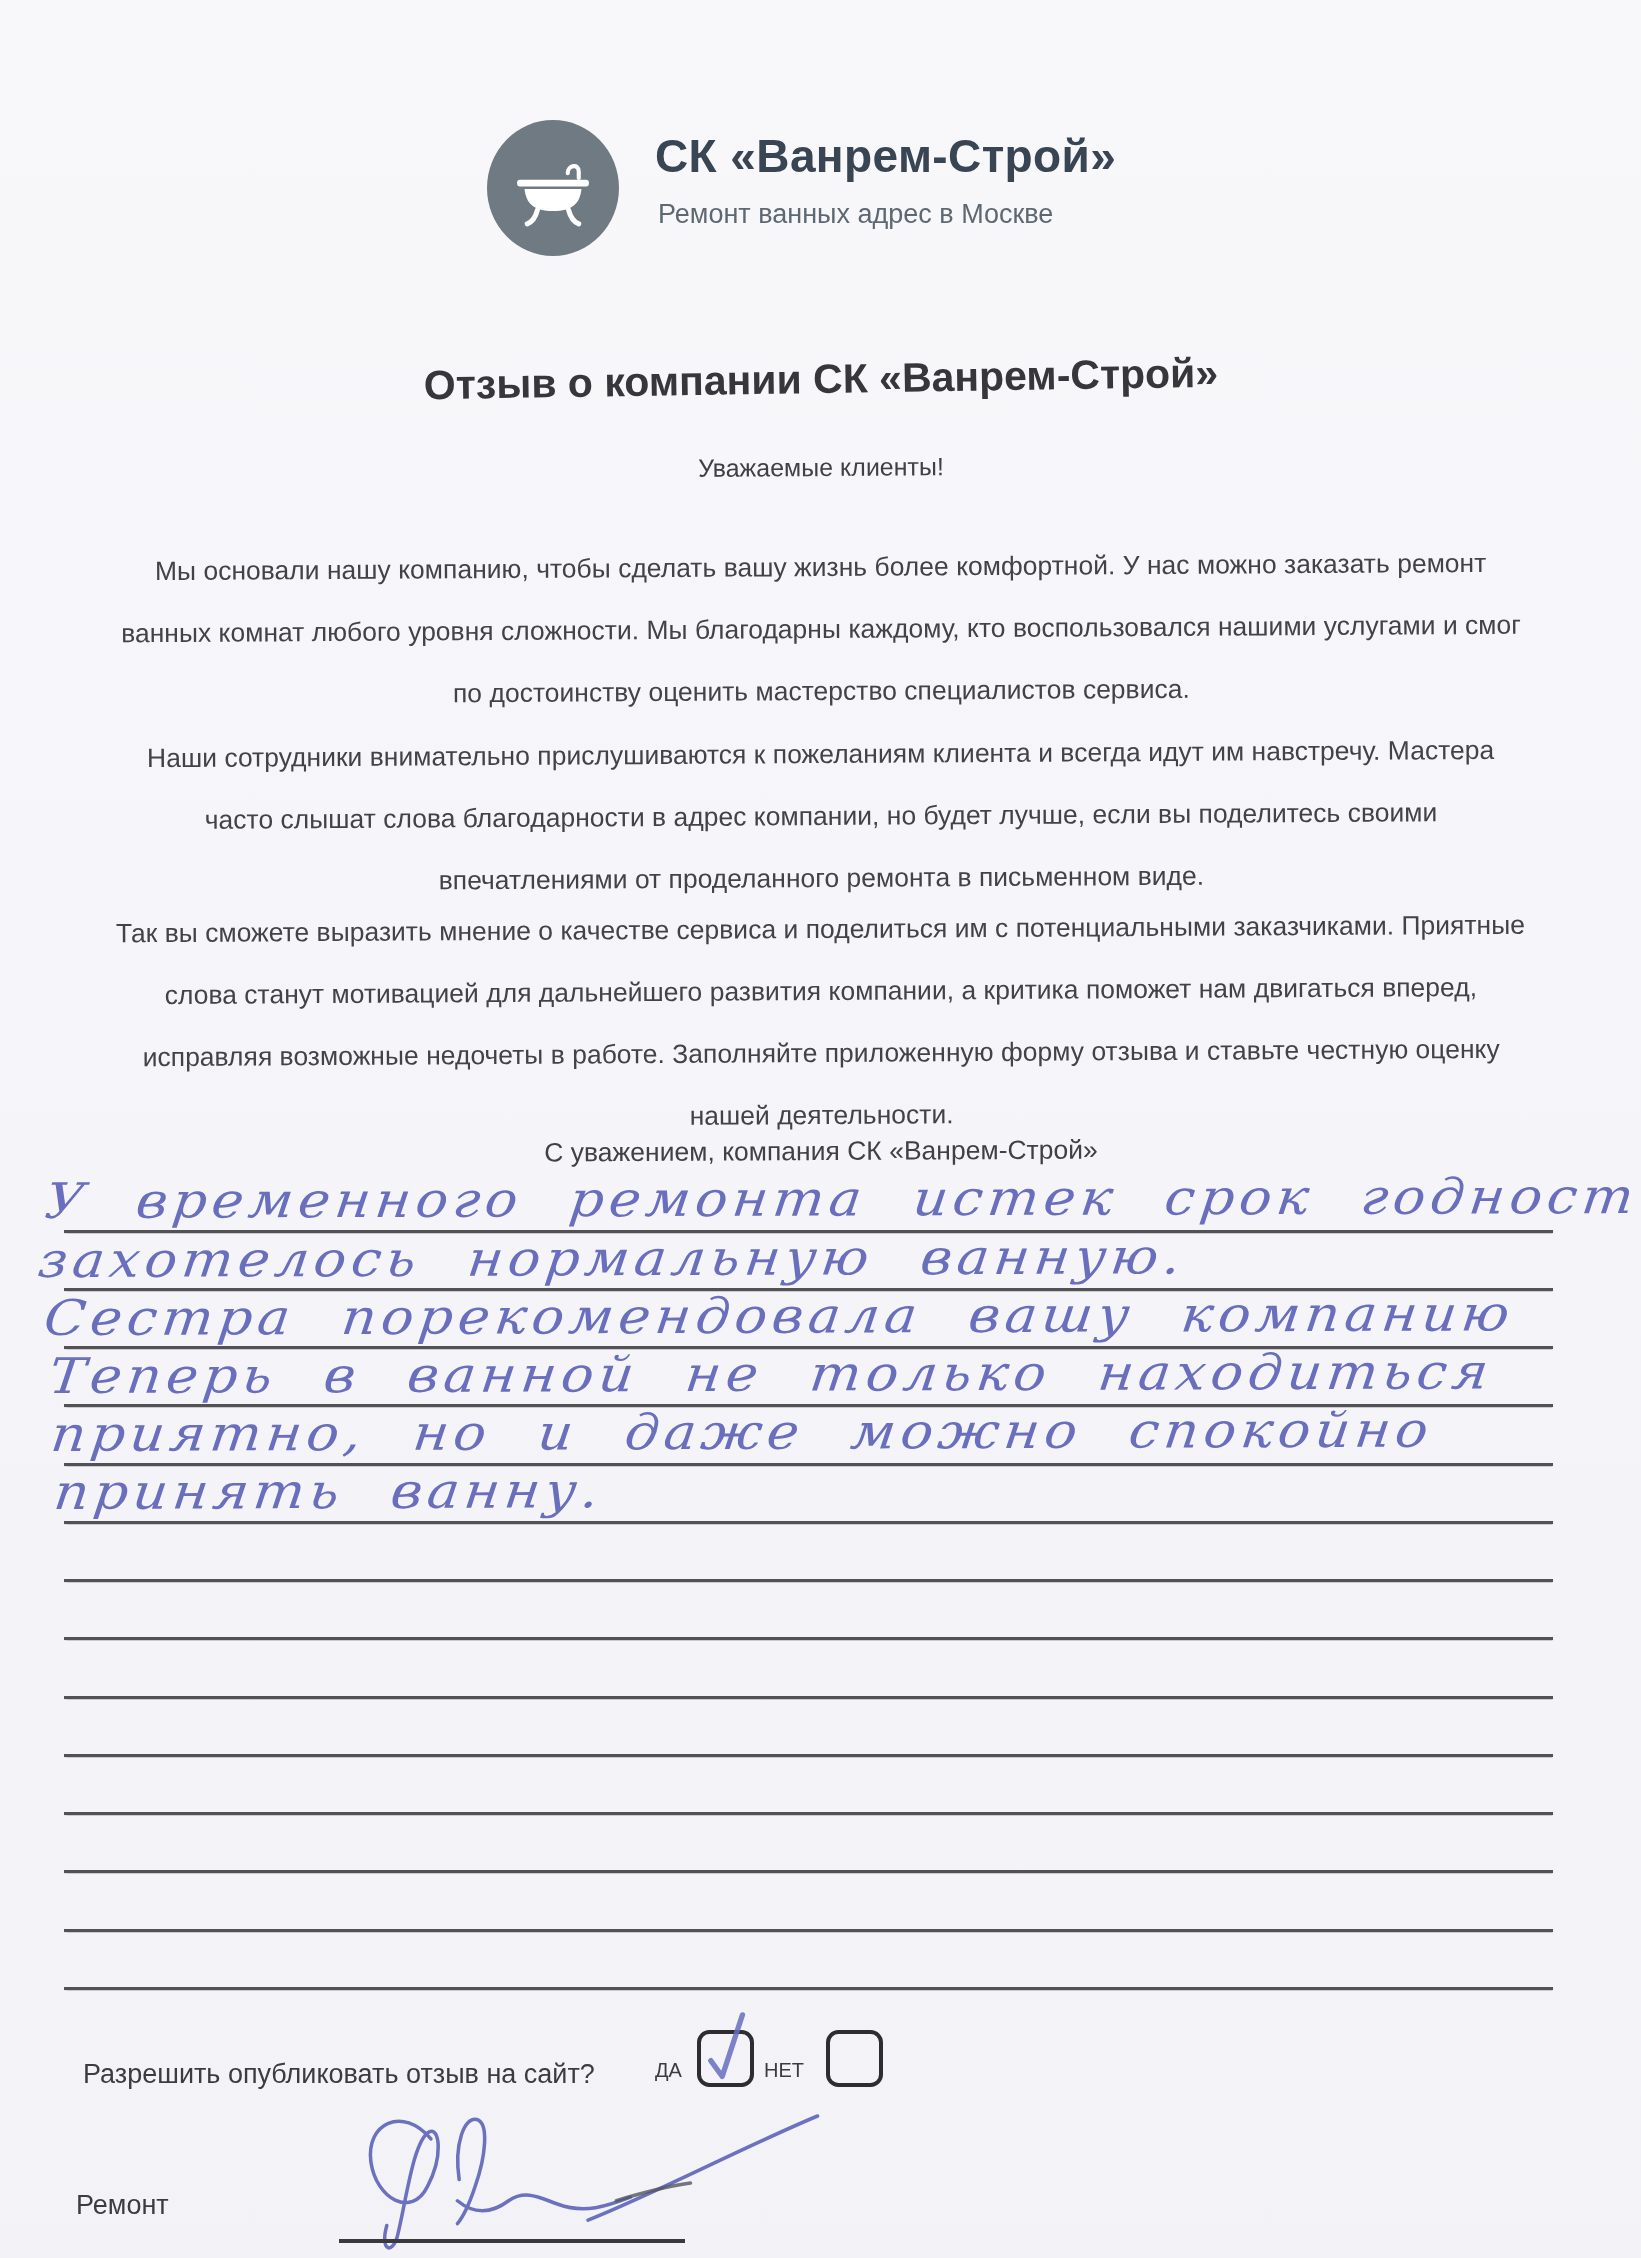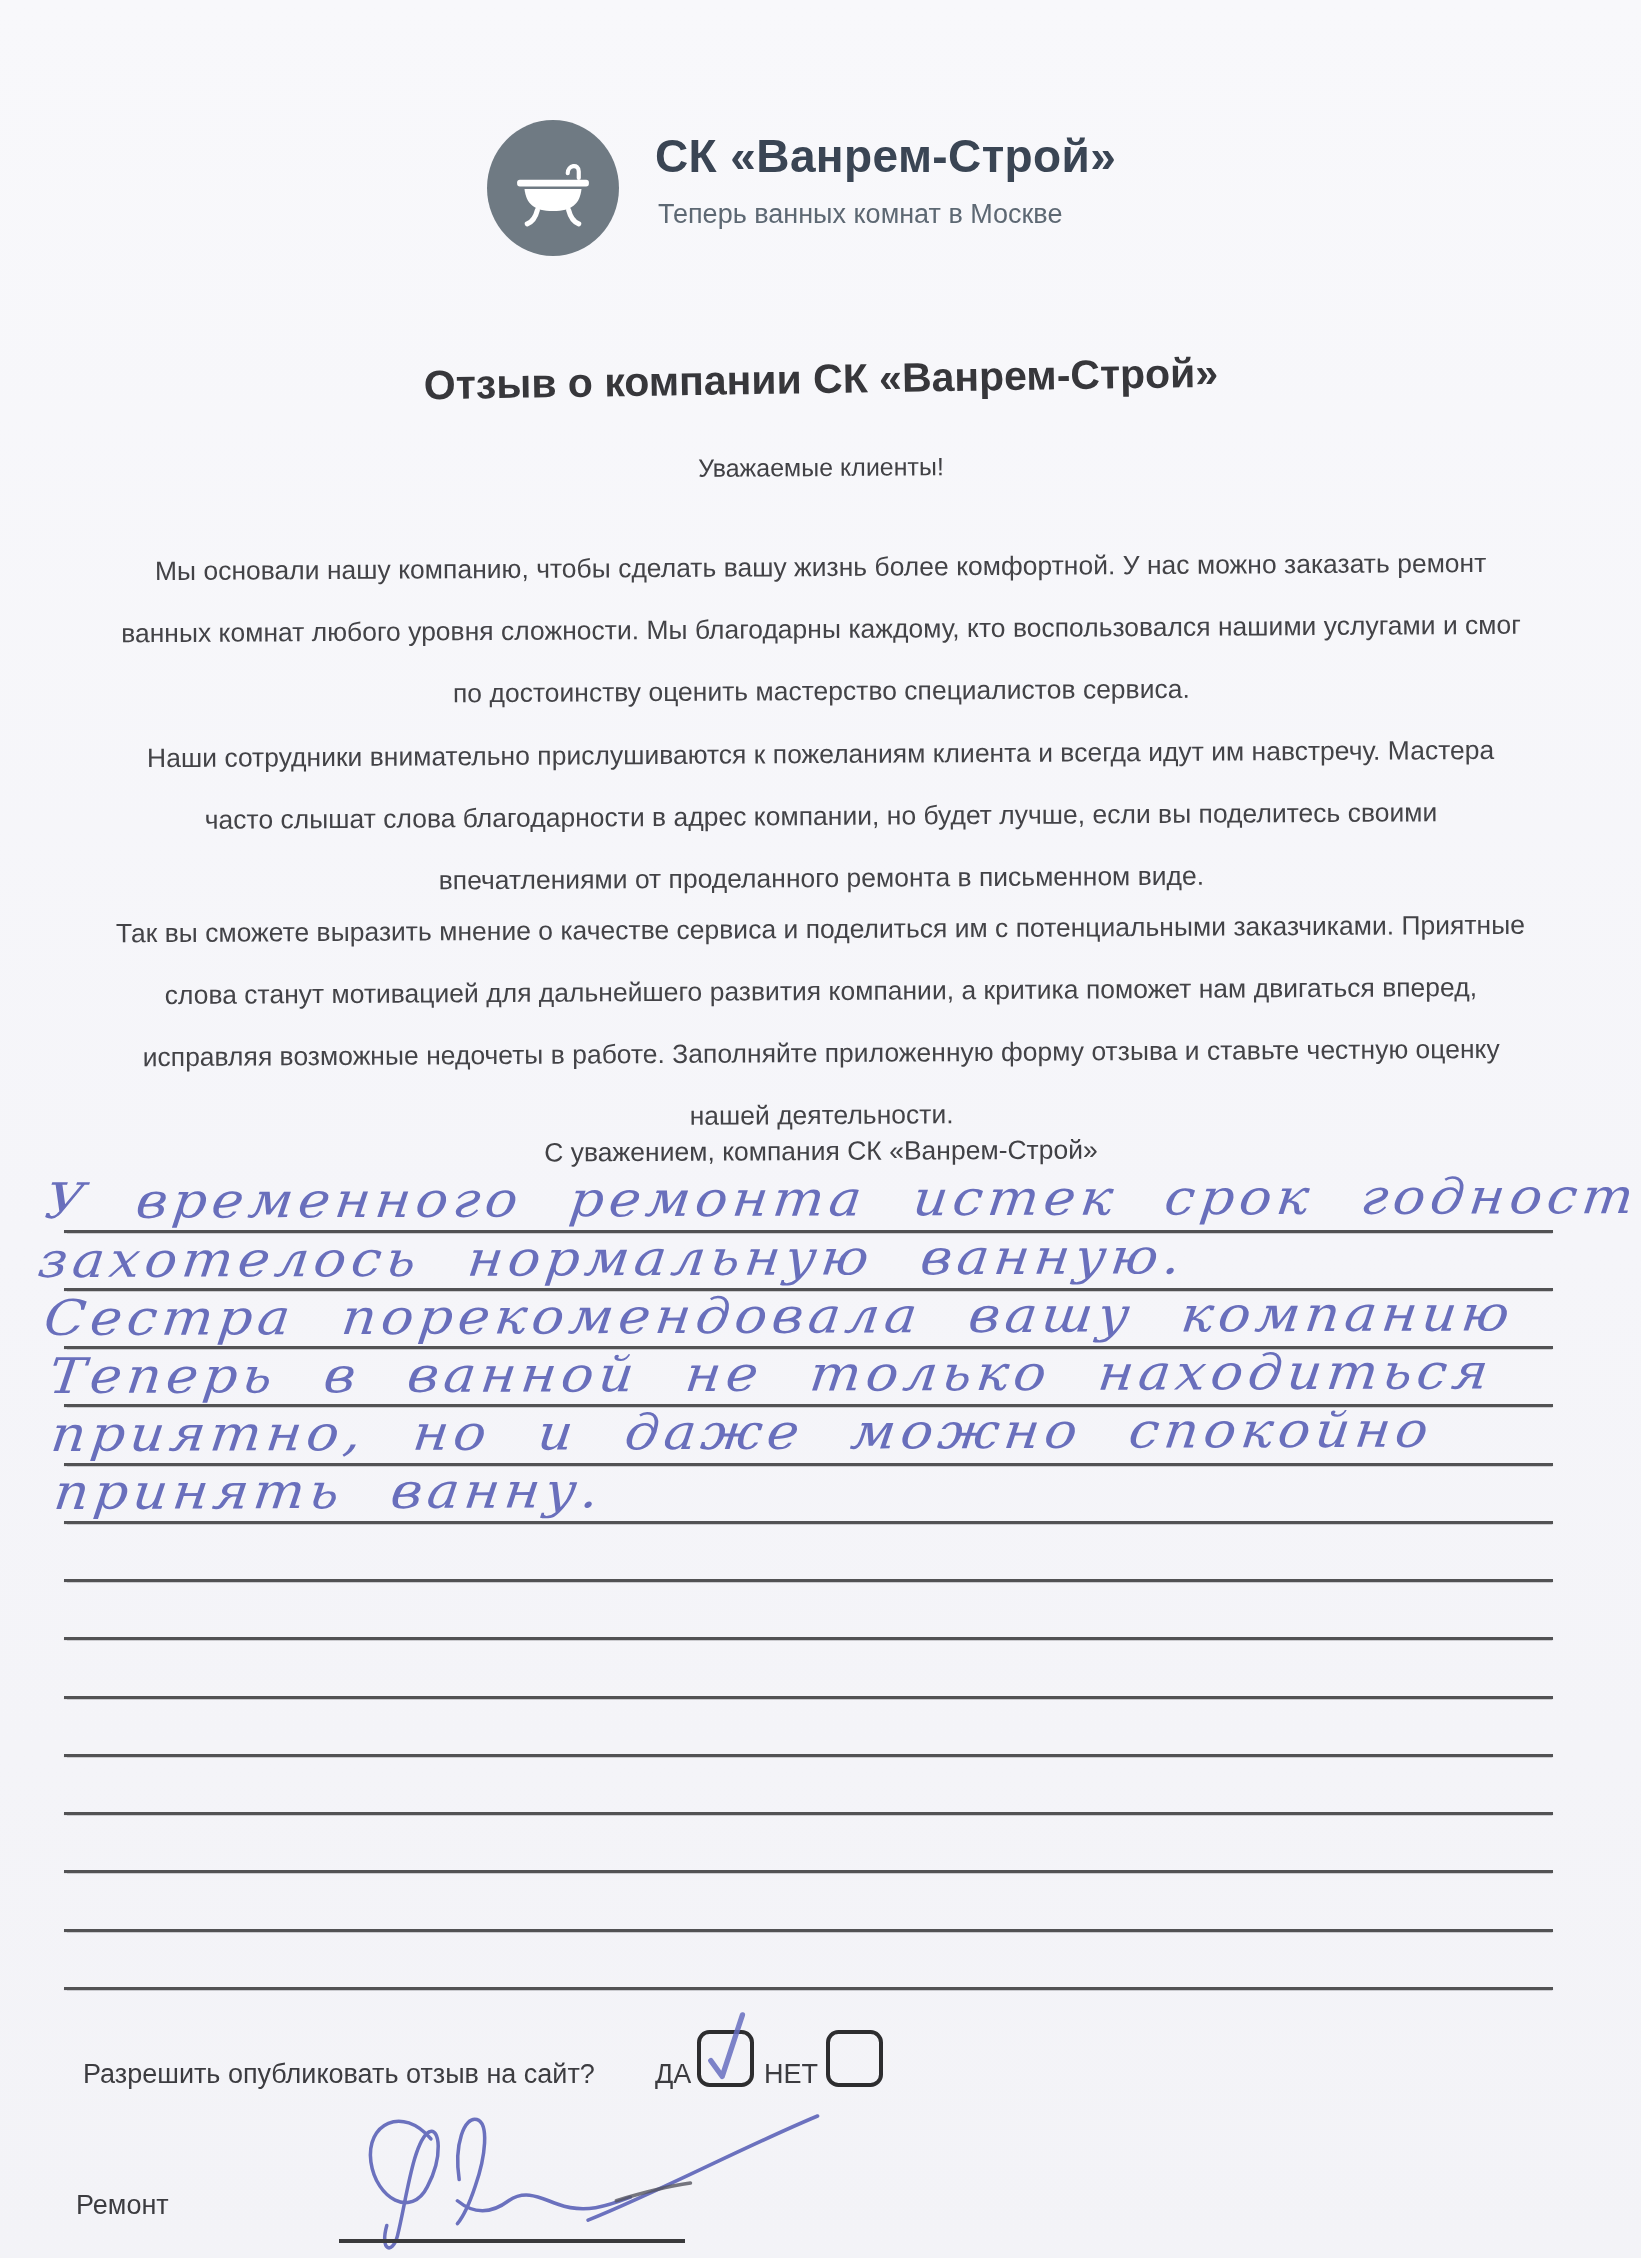--- a/index.html
+++ b/index.html
@@ -24,21 +24,21 @@
   
   .rule{position:absolute;left:64px;width:1489px;height:2.6px;background:#3c3c3e;opacity:.88;box-shadow:0 0.9px 0.9px rgba(60,60,62,.25);}
   .hw-line{
     position:absolute;font-family:"DejaVu Serif",serif;font-style:italic;
     font-size:49px;color:#5a61b6;letter-spacing:4.4px;word-spacing:23px;
     white-space:nowrap;transform-origin:left bottom;
     transform:skewX(-7deg) scaleX(1.1) rotate(-0.2deg);opacity:.9;
   }
   
   .q-label{position:absolute;left:83px;top:2059px;font-size:27px;color:#3c3c40;white-space:nowrap;text-align:center;}
-  .opt-label{position:absolute;top:2059px;font-size:27px;color:#3c3c40;}
+  .opt-label{position:absolute;top:2059px;font-size:20px;color:#3c3c40;}
   .cbx{position:absolute;width:49px;height:49px;border:4.4px solid #2d2d2f;border-radius:12.4px;background:transparent;top:2030px;}
   .checkmark-svg{position:absolute;left:700px;top:1999px;overflow:visible;}
   
   .sig-svg{position:absolute;left:325px;top:2093px;}
   .sig-line{position:absolute;left:339px;top:2239px;width:346px;height:3.5px;background:#3a3a3c;}
   .sig-label{position:absolute;left:76px;top:2190px;font-size:27px;color:#3c3c40;}
 </style>
 </head>
 <body>
 
@@ -47,21 +47,21 @@
   <div class="logo-circle">
     <svg width="92" height="92" viewBox="0 0 100 100">
       <path d="M66,34 c0,-9 12,-11 12,-2 l0,7" fill="none" stroke="#ffffff" stroke-width="4.5" stroke-linecap="round"></path>
       <rect x="11" y="41" width="78" height="7.5" rx="3" fill="#ffffff"></rect>
       <path d="M19,51 h62 c-2,16 -10,24 -31,24 c-21,0 -29,-8 -31,-24 z" fill="#ffffff"></path>
       <path d="M33,74 c-2,8 -6,13 -11,15" fill="none" stroke="#ffffff" stroke-width="5.5" stroke-linecap="round"></path>
       <path d="M67,74 c2,8 6,13 11,15" fill="none" stroke="#ffffff" stroke-width="5.5" stroke-linecap="round"></path>
     </svg>
   </div>
   <div class="company-name">СК «Ванрем-Строй»</div>
-  <div class="tagline">Теперь ванных комнат в Москве</div>
+  <div class="tagline">Ремонт ванных адрес в Москве</div>
 
   <div class="doc-title">Отзыв о компании СК «Ванрем-Строй»</div>
   <div class="greeting">Уважаемые клиенты!</div>
 
   <div class="para" style="top:536px">
     <div>Мы основали нашу компанию, чтобы сделать вашу жизнь более комфортной. У нас можно заказать ремонт</div>
     <div>ванных комнат любого уровня сложности. Мы благодарны каждому, кто воспользовался нашими услугами и смог</div>
     <div>по достоинству оценить мастерство специалистов сервиса.</div>
   </div>
 

